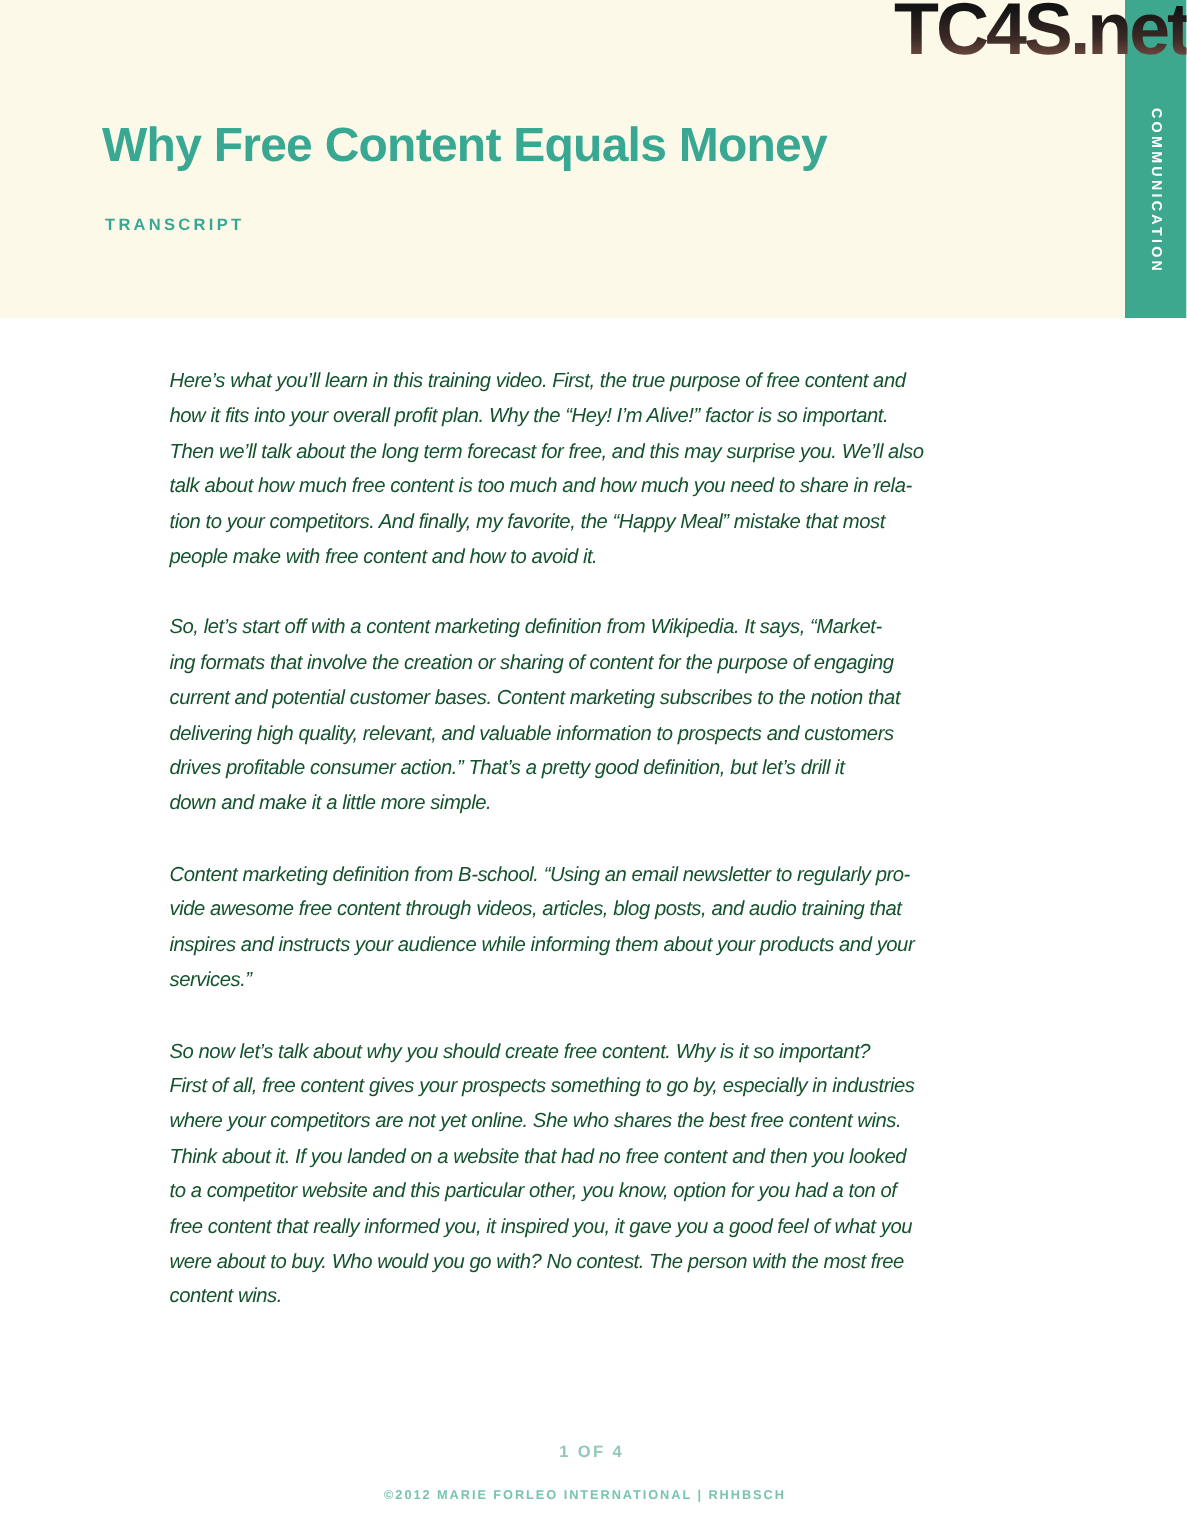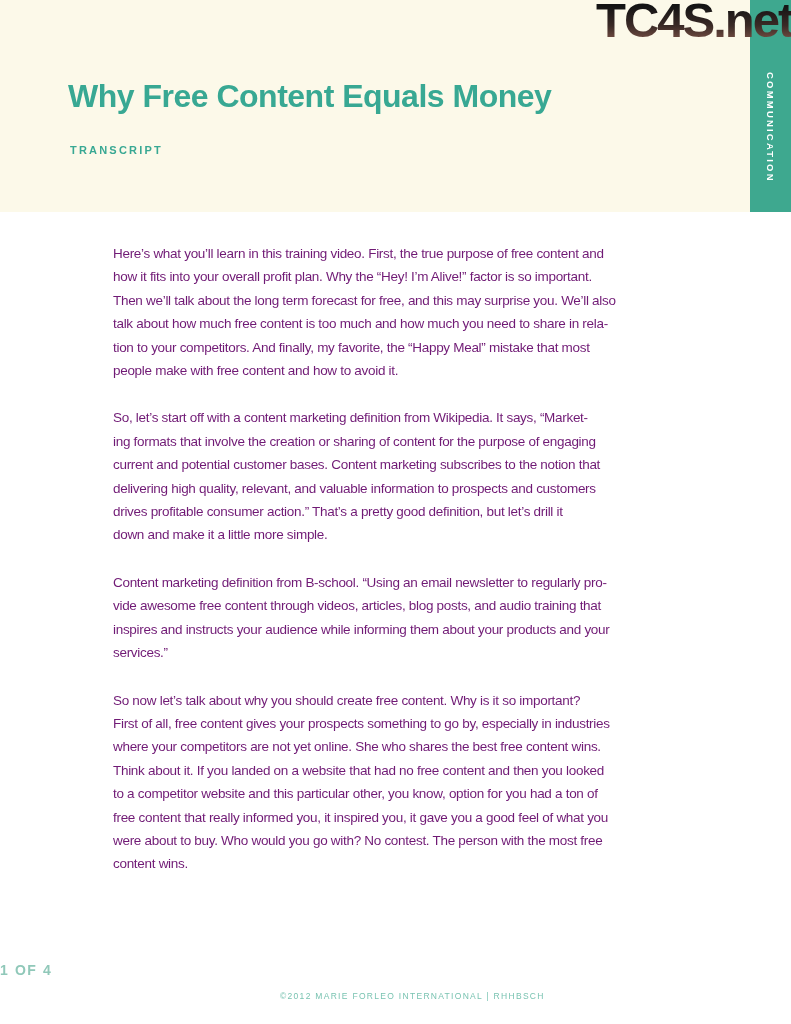--- a/index.html
+++ b/index.html
@@ -93,34 +93,35 @@
   
   .body-text {
     position: absolute; left: 113px; top: 242px;
     width: 578px;
   }
   .body-text p {
     margin: 0 0 24px 0;
     font-size: 13.5px;
     line-height: 23.4px;
     letter-spacing: -0.3px;
-    color: #701a75;
+    color: #14532d;
     white-space: pre-line;
+    font-style: italic;
   }
   
   .page-number {
     position: absolute; left: 0; top: 962px;
-    width: 789px; text-align: left;
-    font-size: 14px; font-weight: bold;
+    width: 789px; text-align: center;
+    font-size: 11px; font-weight: bold;
     letter-spacing: 1.6px;
     color: #90c8b9;
   }
   .copyright {
-    position: absolute; left: 280px; top: 991px;
-    font-size: 8.5px; font-weight: normal;
+    position: absolute; left: 256px; top: 991px;
+    font-size: 8.5px; font-weight: bold;
     letter-spacing: 1.3px;
     color: #79c3b1;
     white-space: nowrap;
     text-align: right;
   }
 </style>
 </head>
 <body>
 
 <div class="page">

